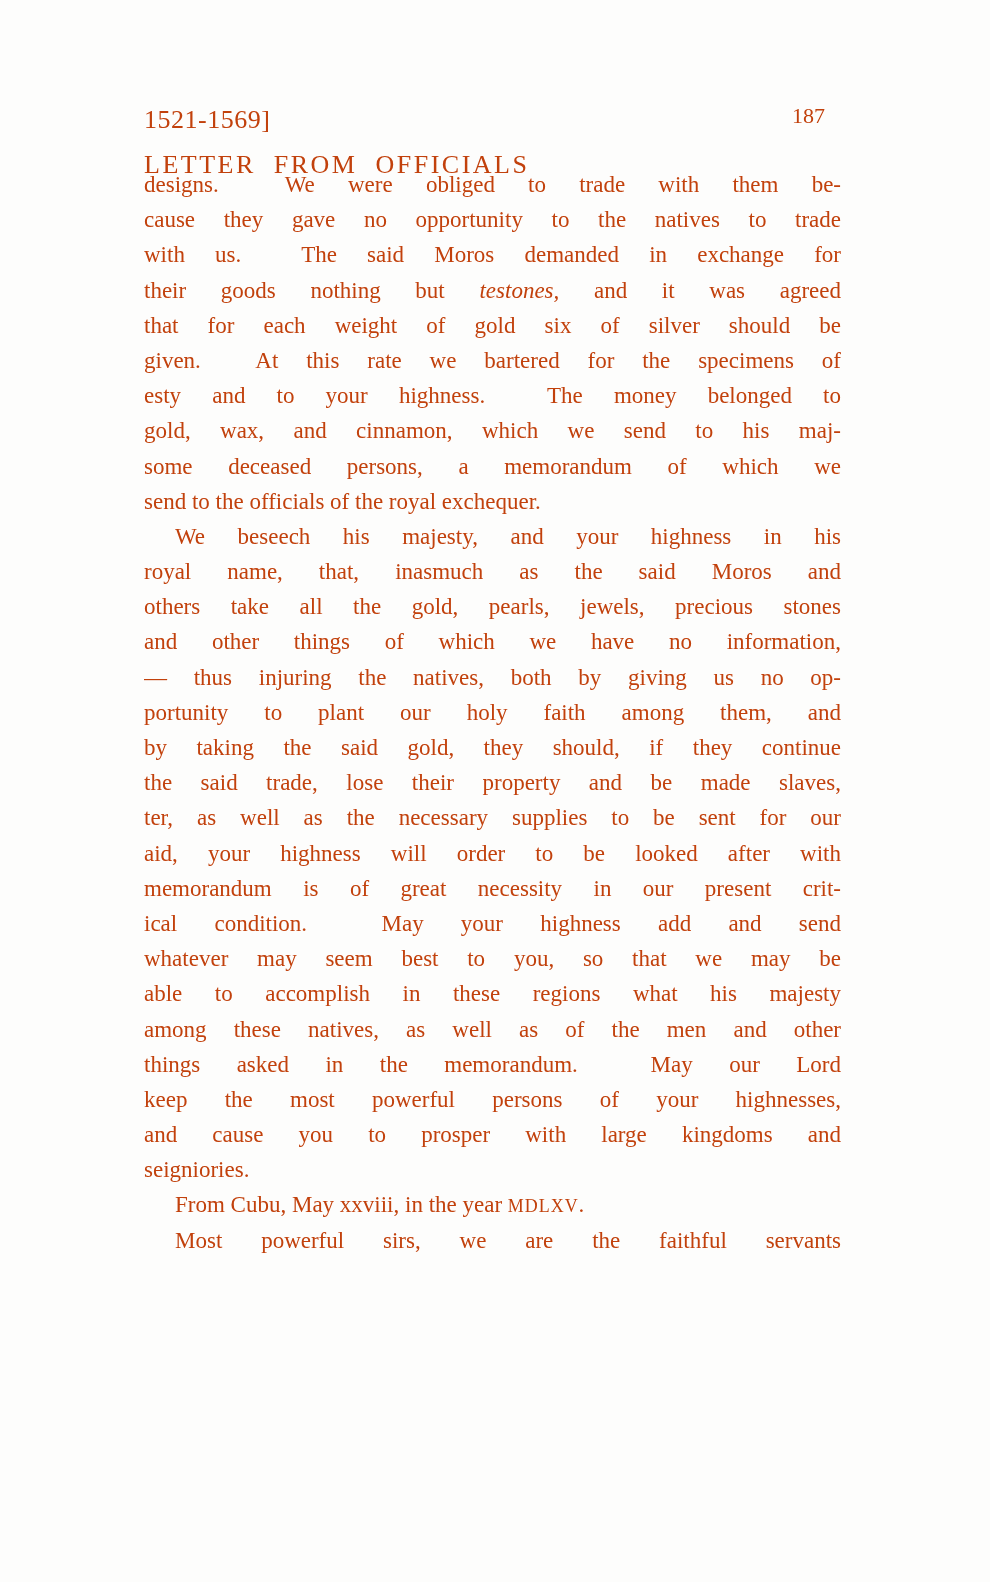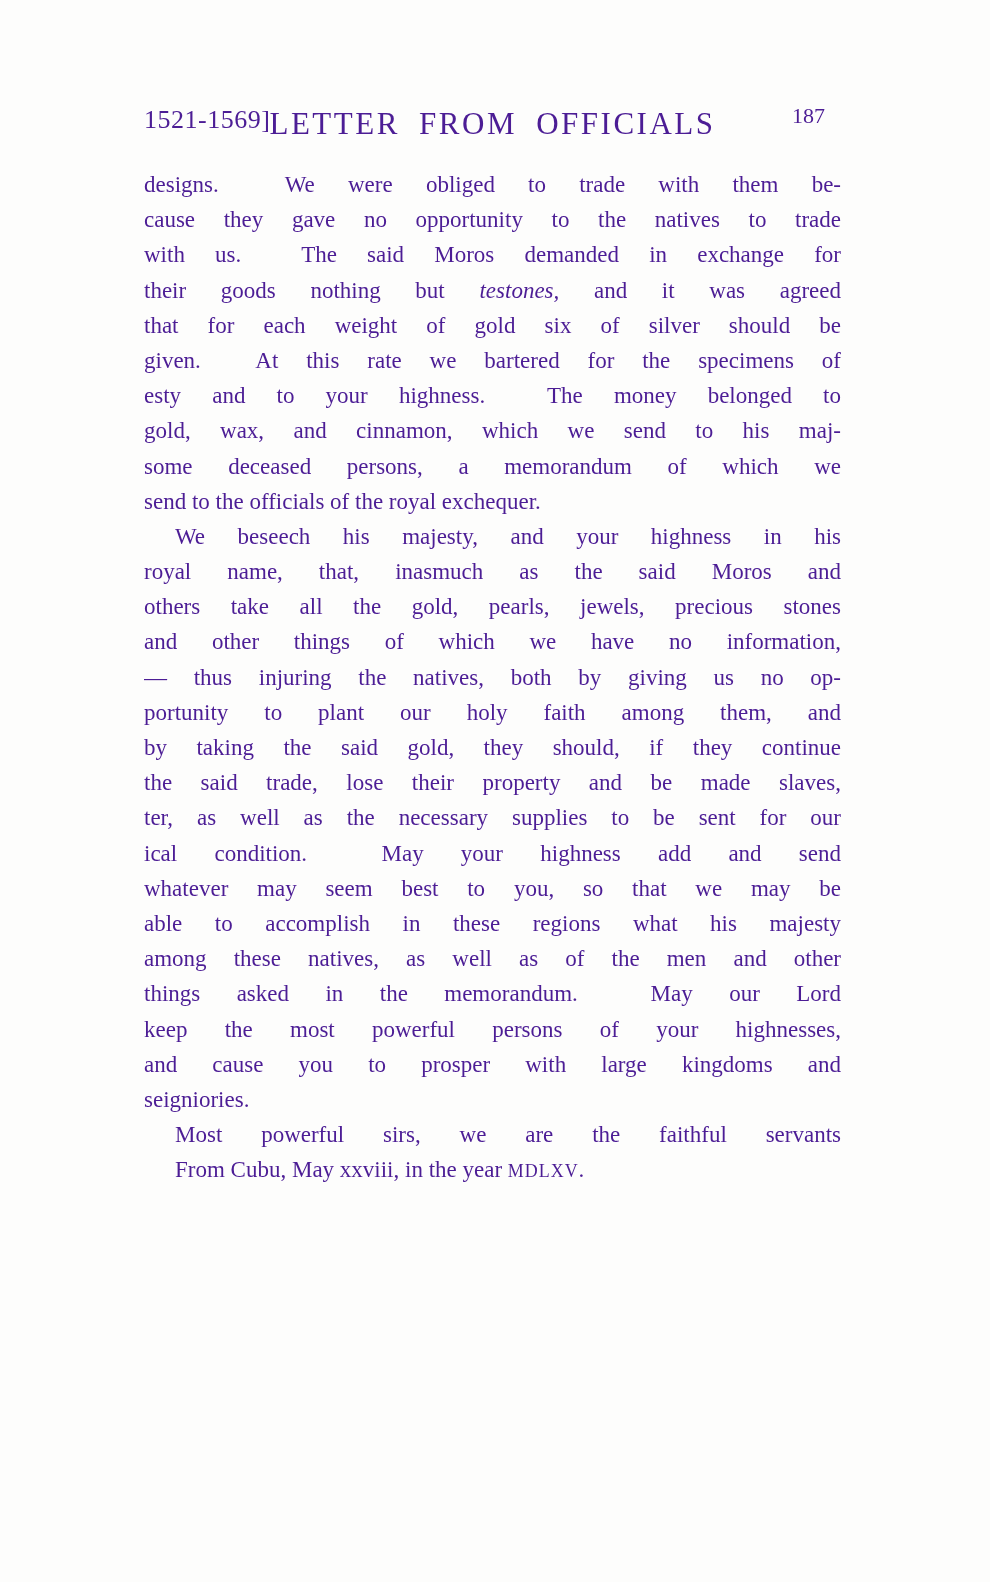--- a/index.html
+++ b/index.html
@@ -5,46 +5,46 @@
   html, body {
     margin: 0;
     padding: 0;
     background: #ffffff;
   }
   .page {
     position: relative;
     width: 990px;
     height: 1582px;
     background: #fdfdfc;
-    color: #4c1d95;
+    color: #c2410c;
     font-family: "Liberation Serif", "DejaVu Serif", serif;
     overflow: hidden;
   }
   .page-header {
     position: absolute;
     top: 103px;
     left: 144px;
     width: 697px;
     height: 34px;
     font-size: 26px;
   }
   .h-left {
     position: absolute;
     left: 0;
     top: 2px;
     letter-spacing: 0.5px;
   }
   .h-center {
     display: block;
     width: 100%;
-    text-align: center;
     letter-spacing: 2.5px;
     word-spacing: 9px;
-    font-size: 31px;
+    font-size: 26px;
     padding-top: 3px;
+    margin-top: 44px;
   }
   .h-right {
     position: absolute;
     right: 16px;
     top: 0;
     font-size: 22px;
     margin-left: 44px;
   }
   .page-body {
     position: absolute;
@@ -97,29 +97,31 @@
       <div class="paragraph">
         <div class="line indent">We beseech his majesty, and your highness in his</div>
         <div class="line">royal name, that, inasmuch as the said Moros and</div>
         <div class="line">others take all the gold, pearls, jewels, precious stones</div>
         <div class="line">and other things of which we have no information,</div>
         <div class="line">— thus injuring the natives, both by giving us no op-</div>
         <div class="line">portunity to plant our holy faith among them, and</div>
         <div class="line">by taking the said gold, they should, if they continue</div>
         <div class="line">the said trade, lose their property and be made slaves,</div>
         <div class="line">ter, as well as the necessary supplies to be sent for our</div>
+        <div class="line">aid, your highness will order to be looked after with</div>
+        <div class="line">memorandum is of great necessity in our present crit-</div>
         <div class="line">ical condition.&nbsp; May your highness add and send</div>
         <div class="line">whatever may seem best to you, so that we may be</div>
         <div class="line">able to accomplish in these regions what his majesty</div>
         <div class="line">among these natives, as well as of the men and other</div>
         <div class="line">things asked in the memorandum.&nbsp; May our Lord</div>
         <div class="line">keep the most powerful persons of your highnesses,</div>
         <div class="line">and cause you to prosper with large kingdoms and</div>
         <div class="line flush">seigniories.</div>
       </div>
       <div class="paragraph">
-        <div class="line indent">Most powerful sirs, we are the faithful servants</div>
+        <div class="line indent flush">From Cubu, May xxviii, in the year <span class="sc">MDLXV</span>.</div>
       </div>
       <div class="paragraph">
-        <div class="line indent flush">From Cubu, May xxviii, in the year <span class="sc">MDLXV</span>.</div>
+        <div class="line indent">Most powerful sirs, we are the faithful servants</div>
       </div>
     </div>
 </div>
 
 </body></html>

